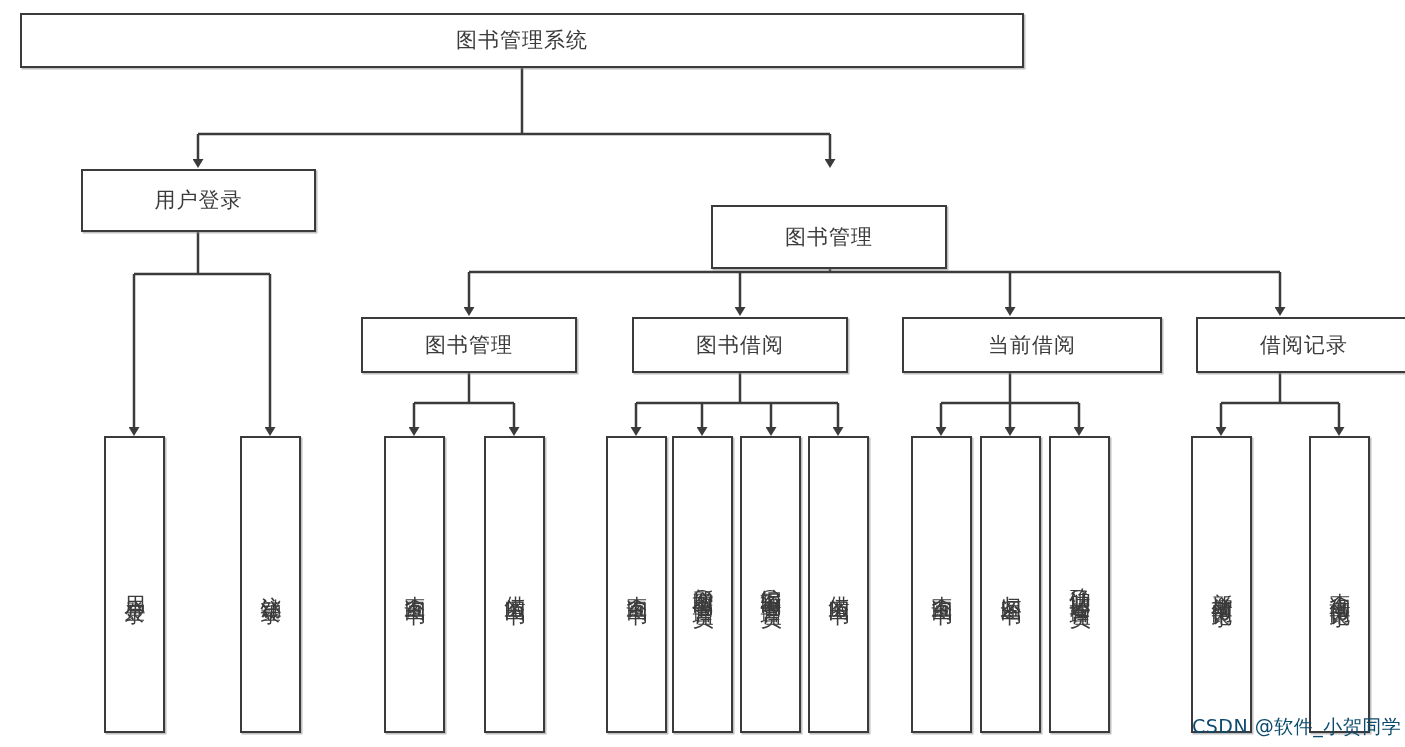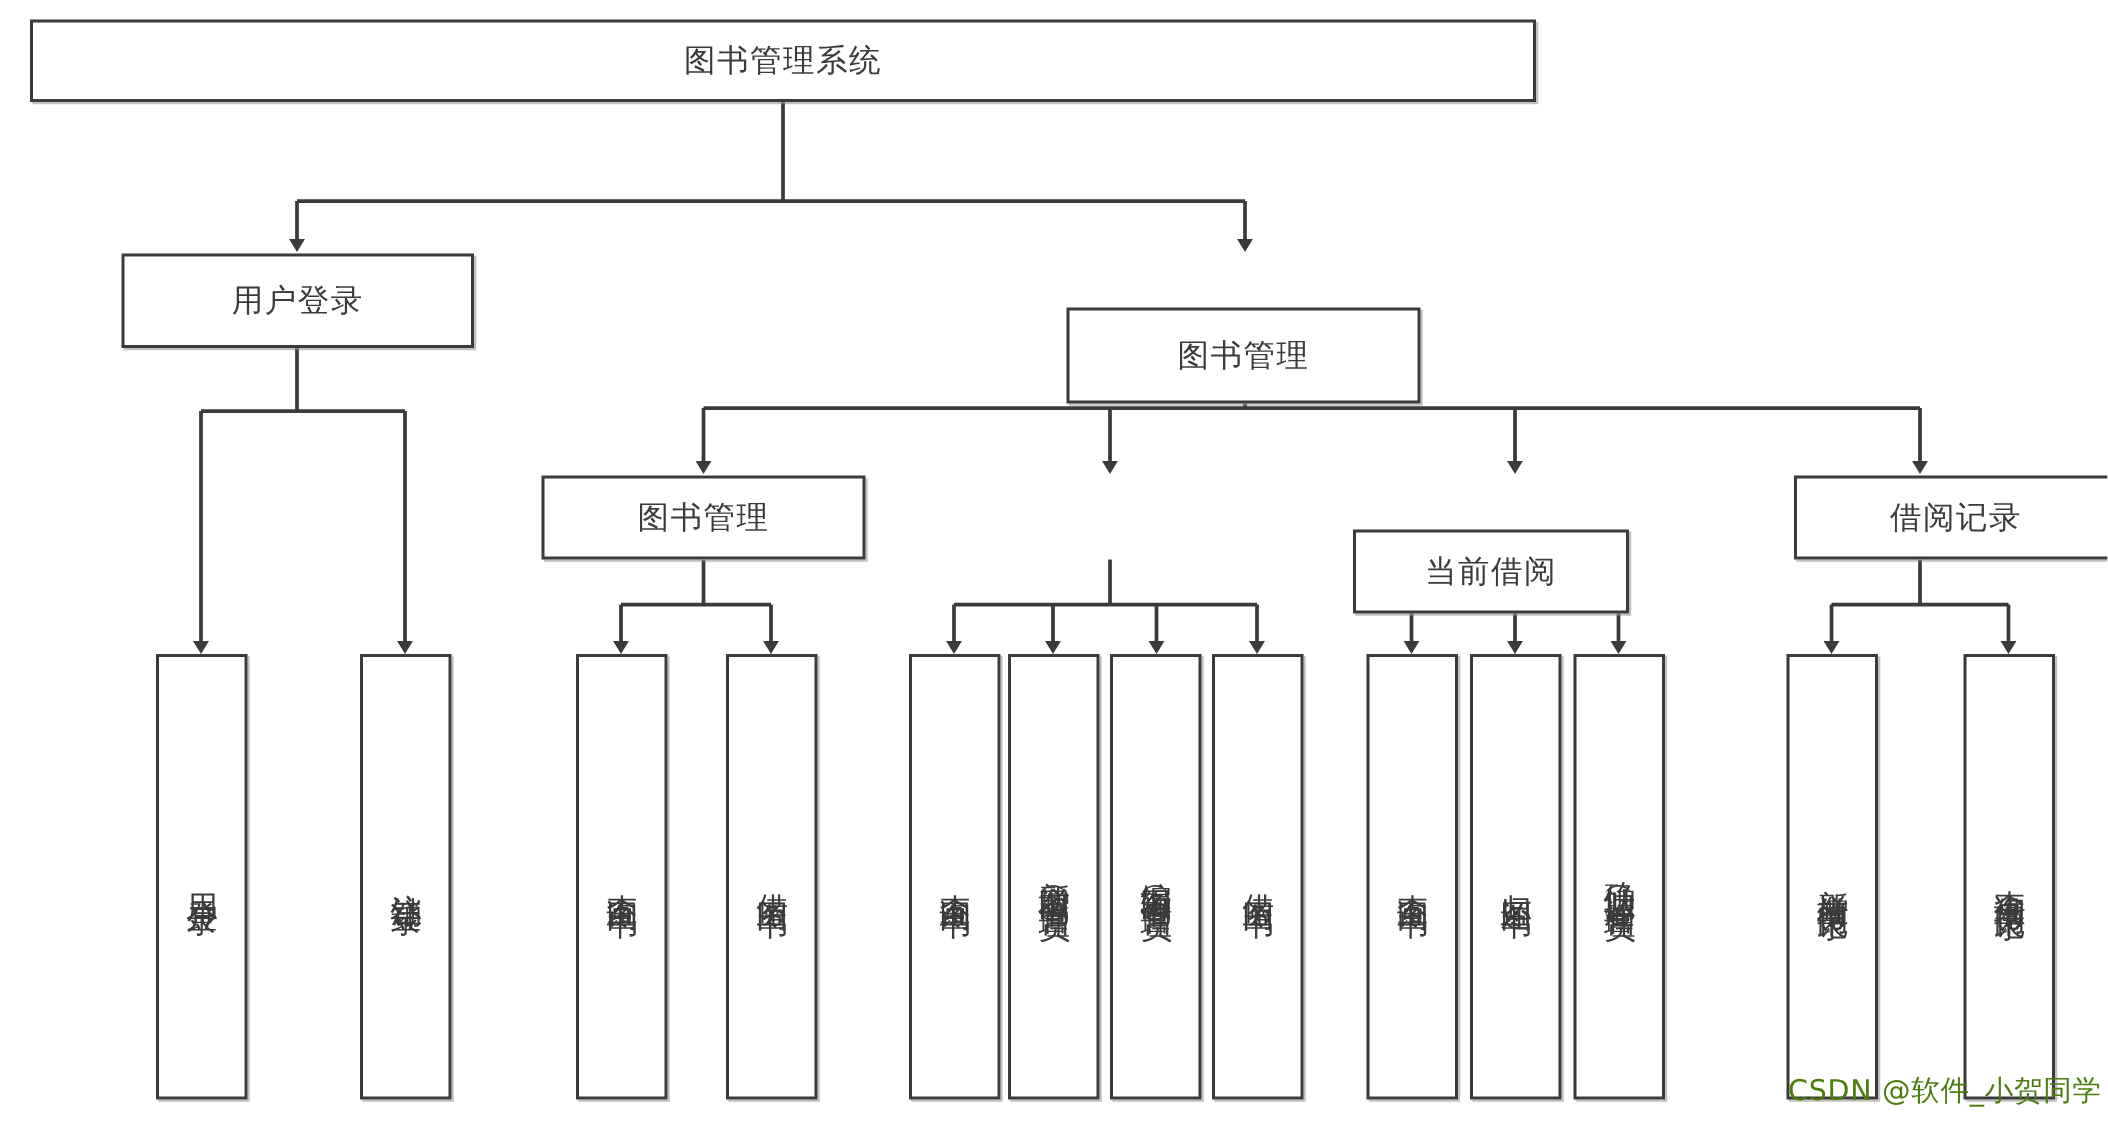--- a/index.html
+++ b/index.html
@@ -53,21 +53,21 @@
   }
   .node.vertical .node-label {
     writing-mode: vertical-rl;
     text-orientation: upright;
     letter-spacing: 3px;
     font-size: 21px;
     white-space: nowrap;
   }
   .watermark {
     position: absolute;
-    color: #4d7c0f;
+    color: #0c4a6e;
     font-size: 19px;
     letter-spacing: 0.5px;
     white-space: nowrap;
     user-select: none;
   }
 </style>
 </head>
 <body>
 
 <div id="diagram-canvas">
@@ -129,21 +129,24 @@
   <div class="node horizontal" style="left:81px; top:169px; width:235px; height:63px;">
     <span class="node-label">用户登录</span>
   </div>
   <div class="node horizontal" style="left:711px; top:169px; width:236px; height:64px;margin-top:36px;">
     <span class="node-label">图书管理</span>
   </div>
 
   <div class="node horizontal" style="left:361px; top:317px; width:216px; height:56px;">
     <span class="node-label">图书管理</span>
   </div>
-  <div class="node horizontal" style="left:902px; top:317px; width:184px; height:56px;margin-top:36px;">
+  <div class="node horizontal" style="left:632px; top:317px; width:216px; height:56px;">
+    <span class="node-label">图书借阅</span>
+  </div>
+  <div class="node horizontal" style="left:902px; top:317px; width:260px; height:56px;">
     <span class="node-label">当前借阅</span>
   </div>
   <div class="node horizontal" style="left:1172px; top:317px; width:216px; height:56px;margin-left:24px;">
     <span class="node-label">借阅记录</span>
   </div>
 
   <div class="node vertical" style="left:104px; top:436px; width:61px; height:297px;">
     <span class="node-label">用户登录</span>
   </div>
   <div class="node vertical" style="left:240px; top:436px; width:61px; height:297px;">

